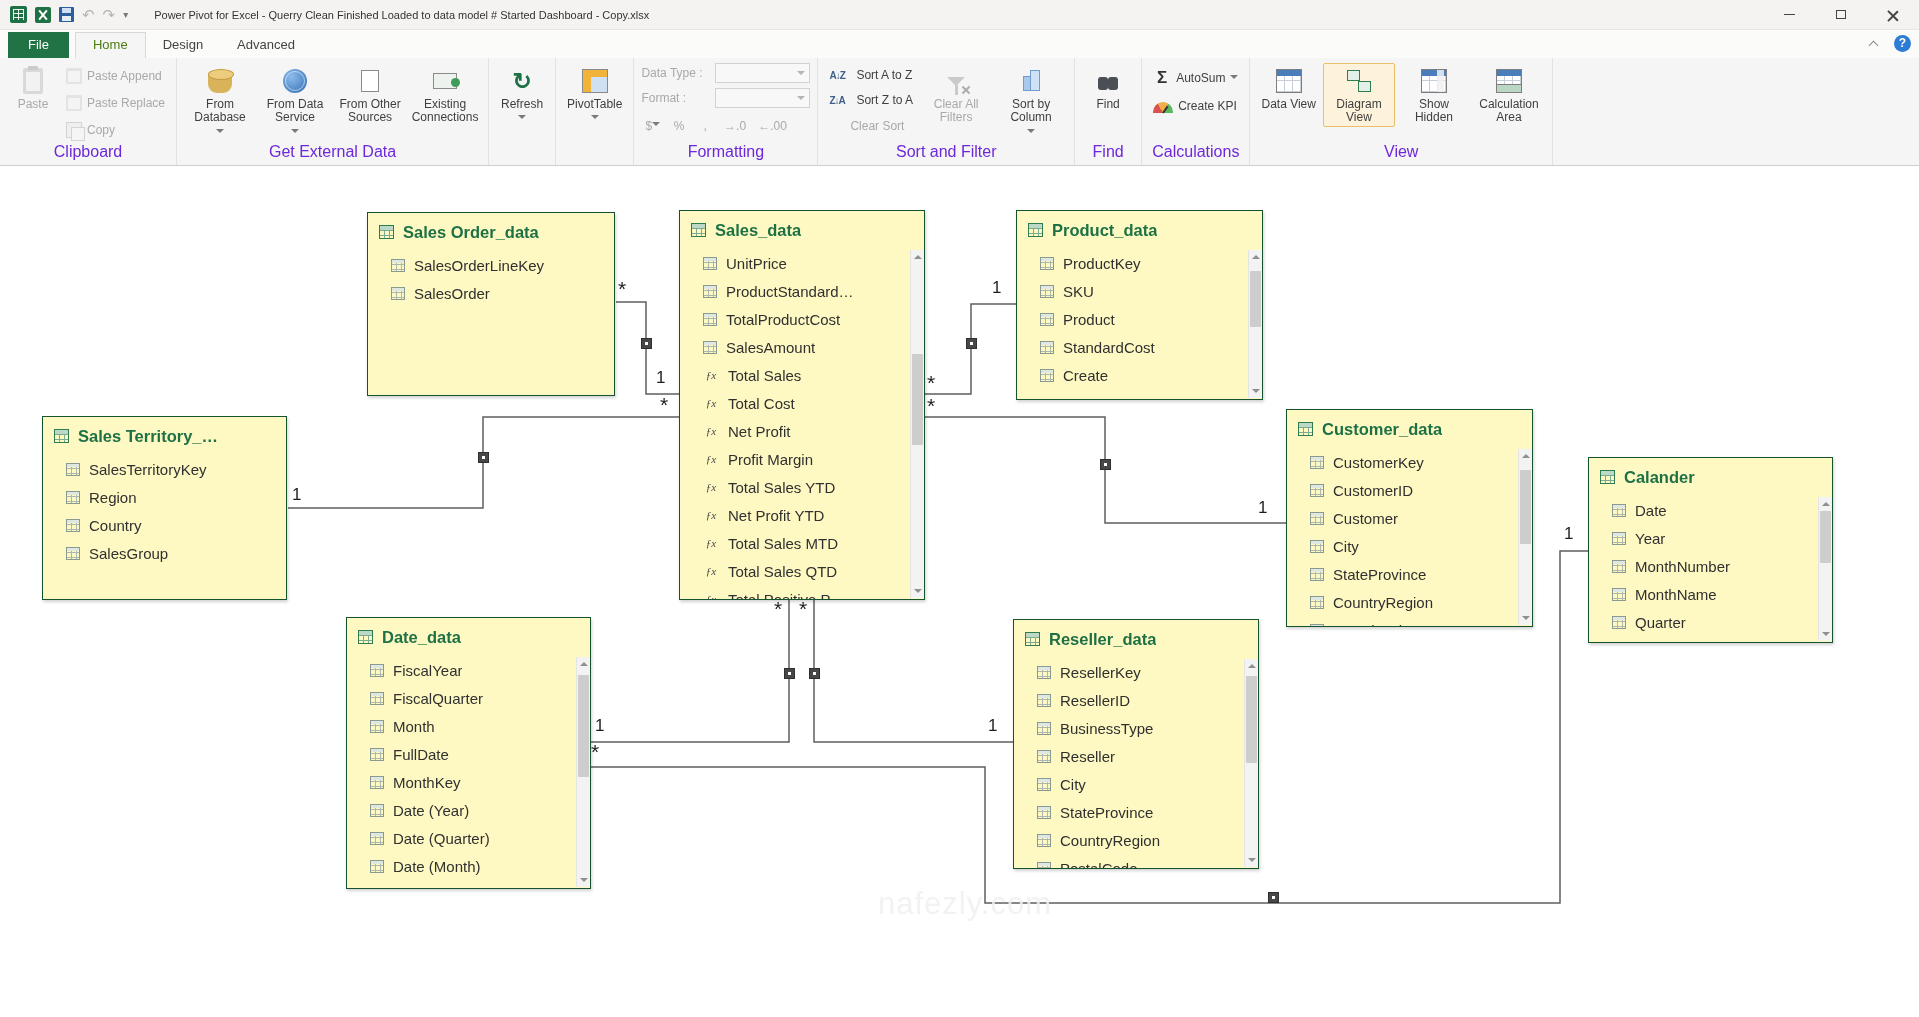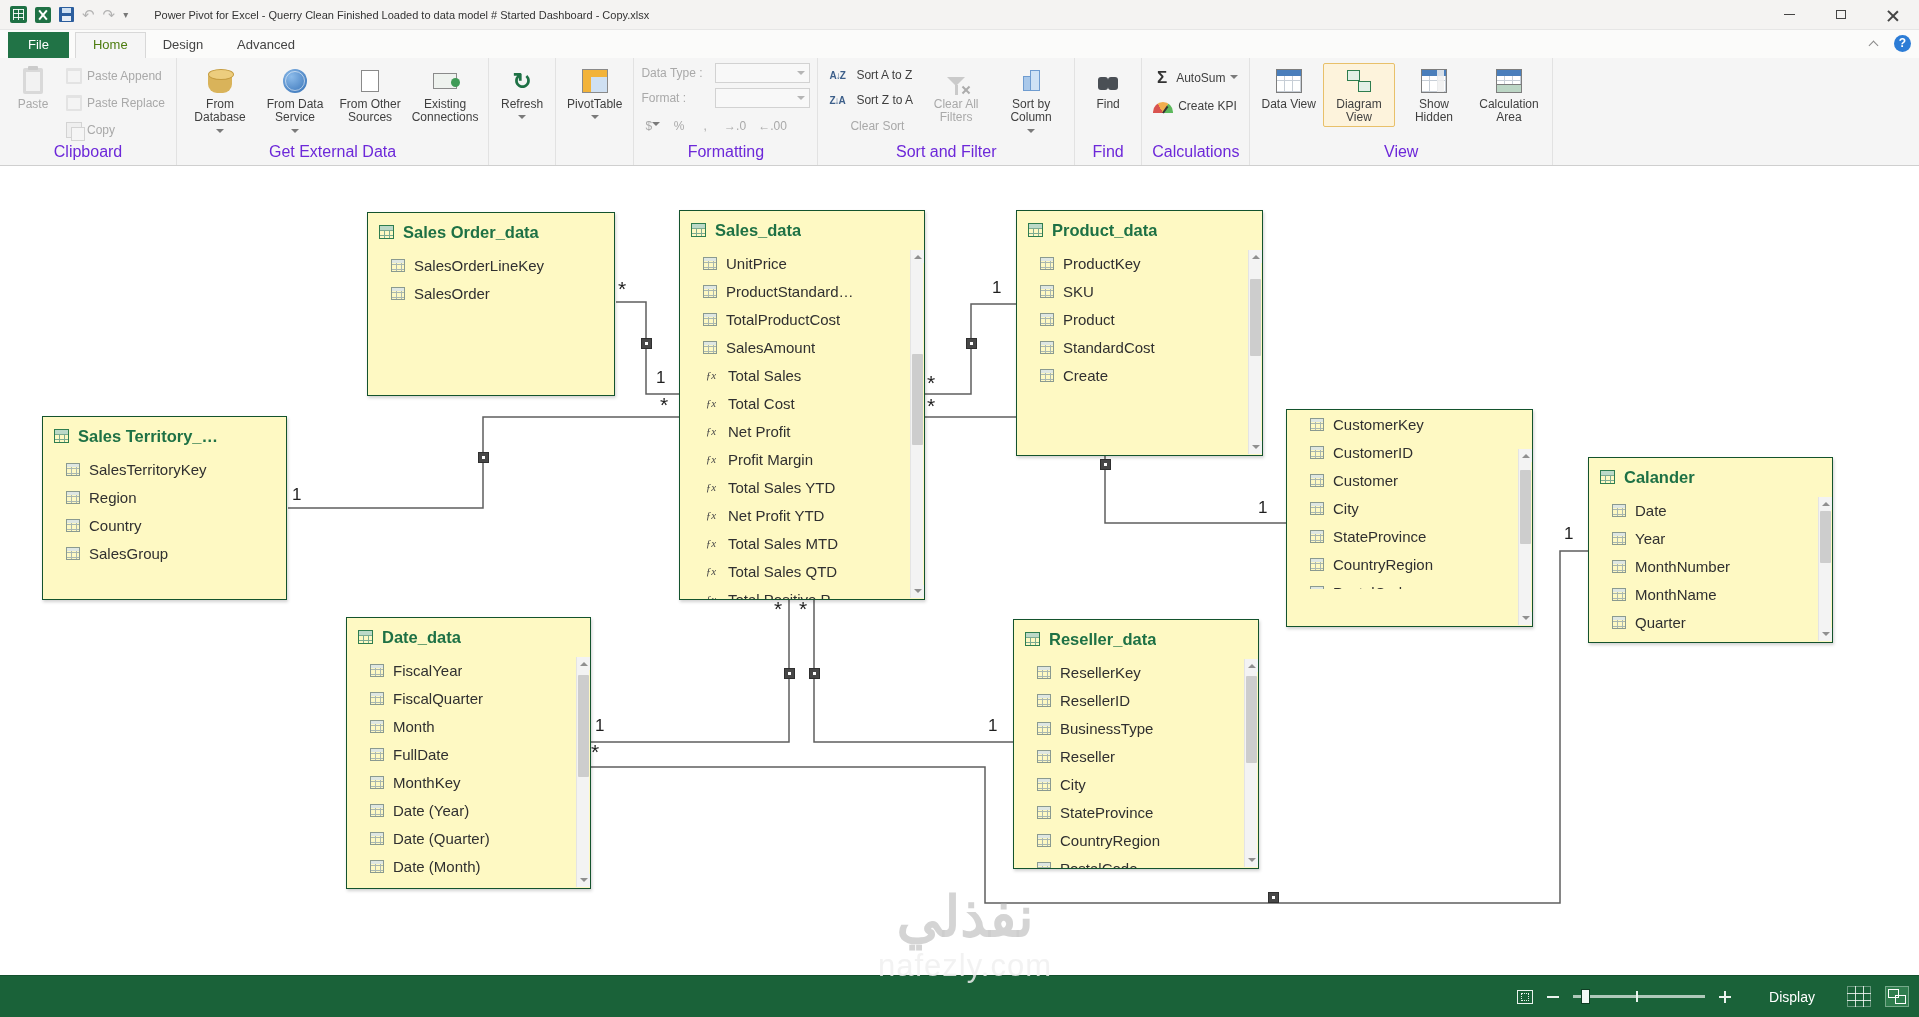--- a/index.html
+++ b/index.html
@@ -516,21 +516,21 @@
             <span class="f-lbl">Total Positive P…</span>
           </div>
         </div>
       <div class="dg-scroll">
           <span class="sc-up"></span>
           <span class="sc-thumb" style="top:30%;height:26%"></span>
           <span class="sc-dn"></span>
         </div>
     </div>
 
-    <div class="dg-table" style="left:1016px;top:44px;width:247px;height:246px">
+    <div class="dg-table" style="left:1016px;top:44px;width:247px;height:190px">
       <div class="dg-header">
           <span class="tbl-ic"></span>
           <span class="dg-title">Product_data</span>
         </div>
       <div class="dg-fields" style="height:151px">
           <div class="dg-field">
             <span class="col-ic"></span>
             <span class="f-lbl">ProductKey</span>
           </div>
           <div class="dg-field">
@@ -576,20 +576,24 @@
             <span class="f-lbl">Country</span>
           </div>
           <div class="dg-field">
             <span class="col-ic"></span>
             <span class="f-lbl">SalesGroup</span>
           </div>
         </div>
     </div>
 
     <div class="dg-table" style="left:1286px;top:243px;width:247px;height:218px">
+      <div class="dg-header">
+          <span class="tbl-ic"></span>
+          <span class="dg-title">Customer_data</span>
+        </div>
       <div class="dg-fields" style="height:179px">
           <div class="dg-field">
             <span class="col-ic"></span>
             <span class="f-lbl">CustomerKey</span>
           </div>
           <div class="dg-field">
             <span class="col-ic"></span>
             <span class="f-lbl">CustomerID</span>
           </div>
           <div class="dg-field">
@@ -742,30 +746,17 @@
       <div class="dg-scroll">
           <span class="sc-up"></span>
           <span class="sc-thumb" style="top:8%;height:42%"></span>
           <span class="sc-dn"></span>
         </div>
     </div>
 
   </div>
 
   <div class="watermark">
-    <div class="wm-ar">نفذلي</div>
     <div class="wm-domain">nafezly.com</div>
   </div>
 
-  <div class="statusbar">
-    <span class="sb-fit"></span>
-    <span class="sb-minus"></span>
-    <div class="zoom-track">
-      <span class="zoom-mid"></span>
-      <span class="zoom-thumb"></span>
-    </div>
-    <span class="sb-plus"></span>
-    <span class="sb-display">Display</span>
-    <span class="sb-icon grid"></span>
-    <span class="sb-icon diag"></span>
-  </div>
 
 </div>
 
 </body></html>

